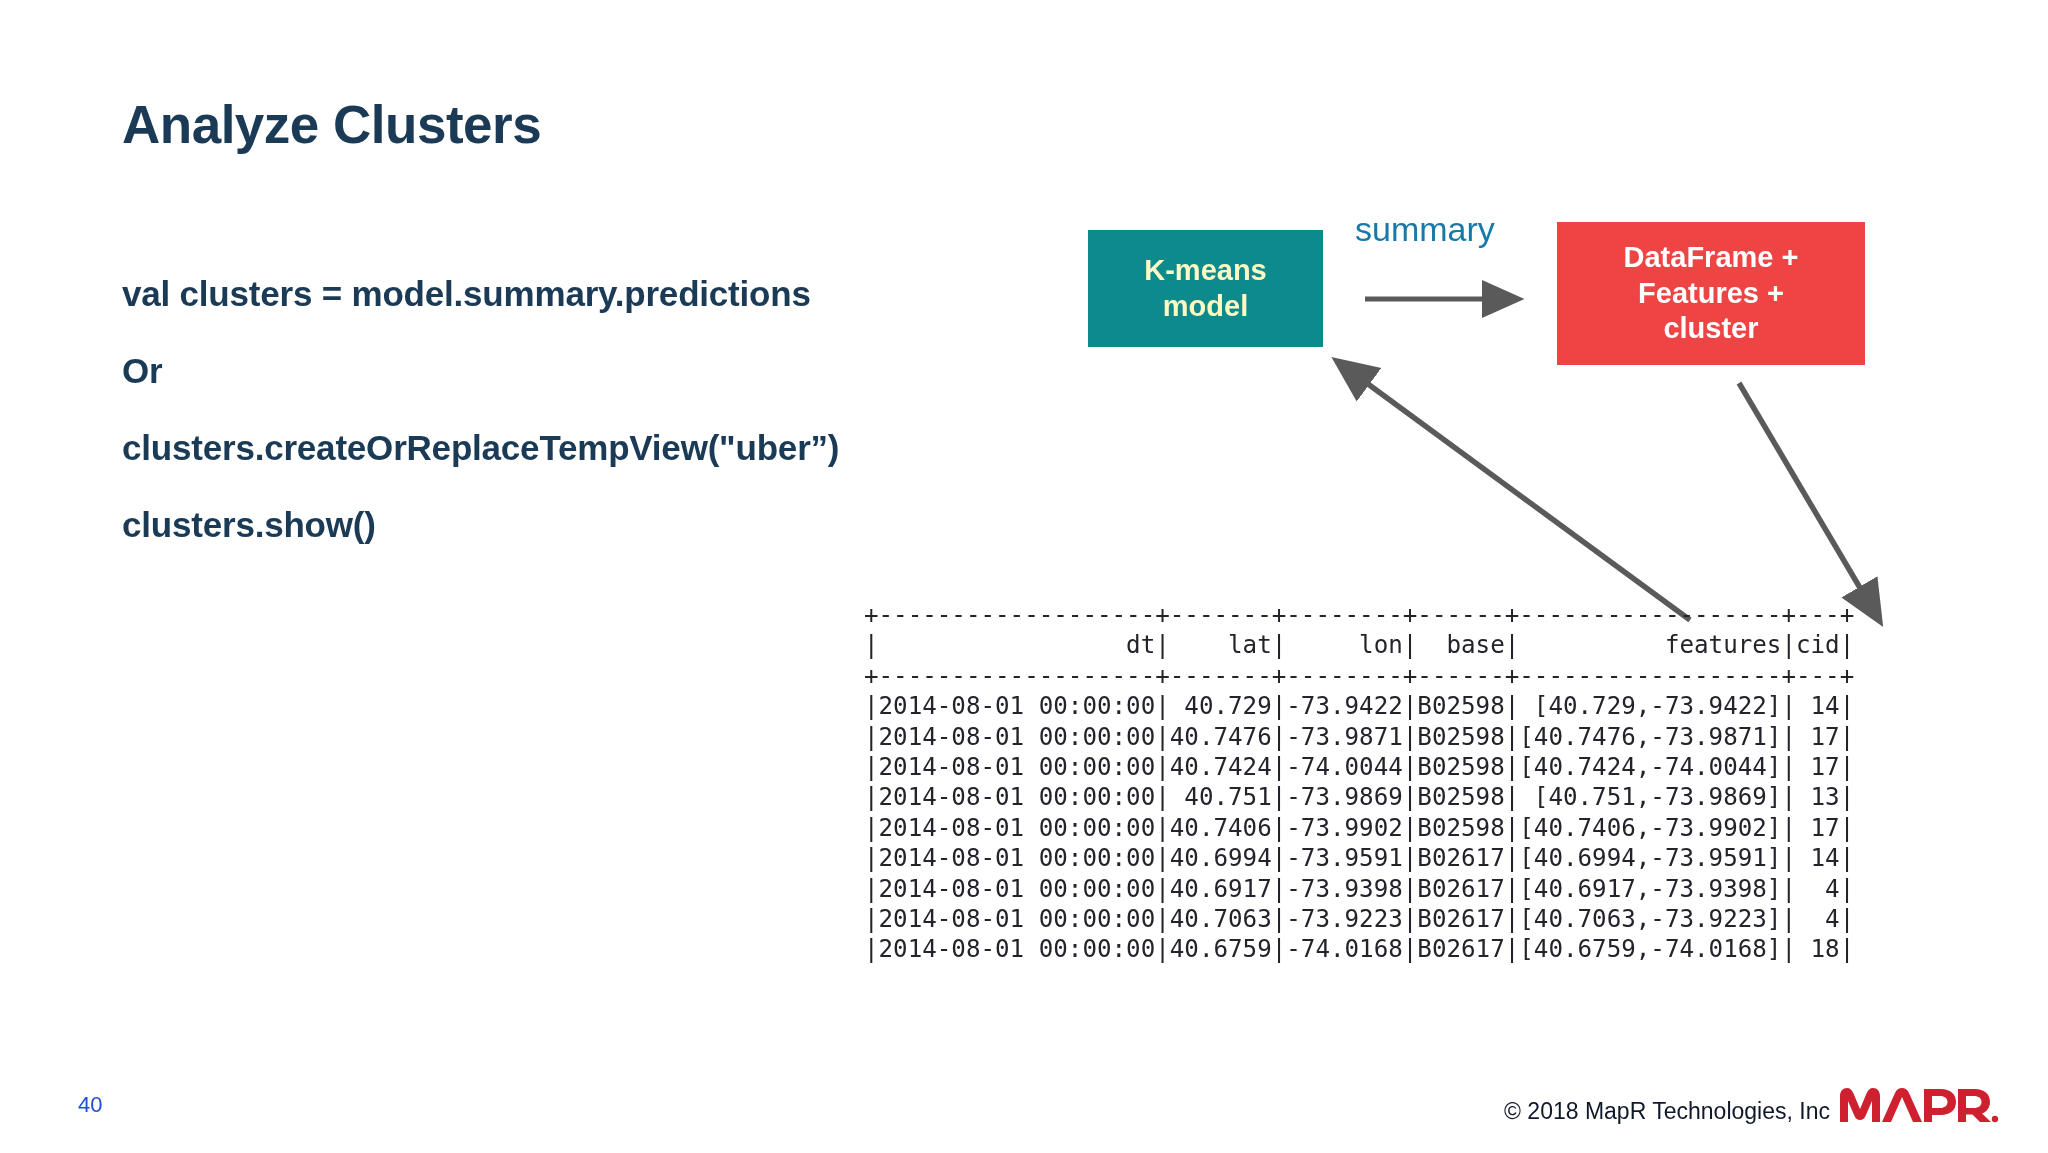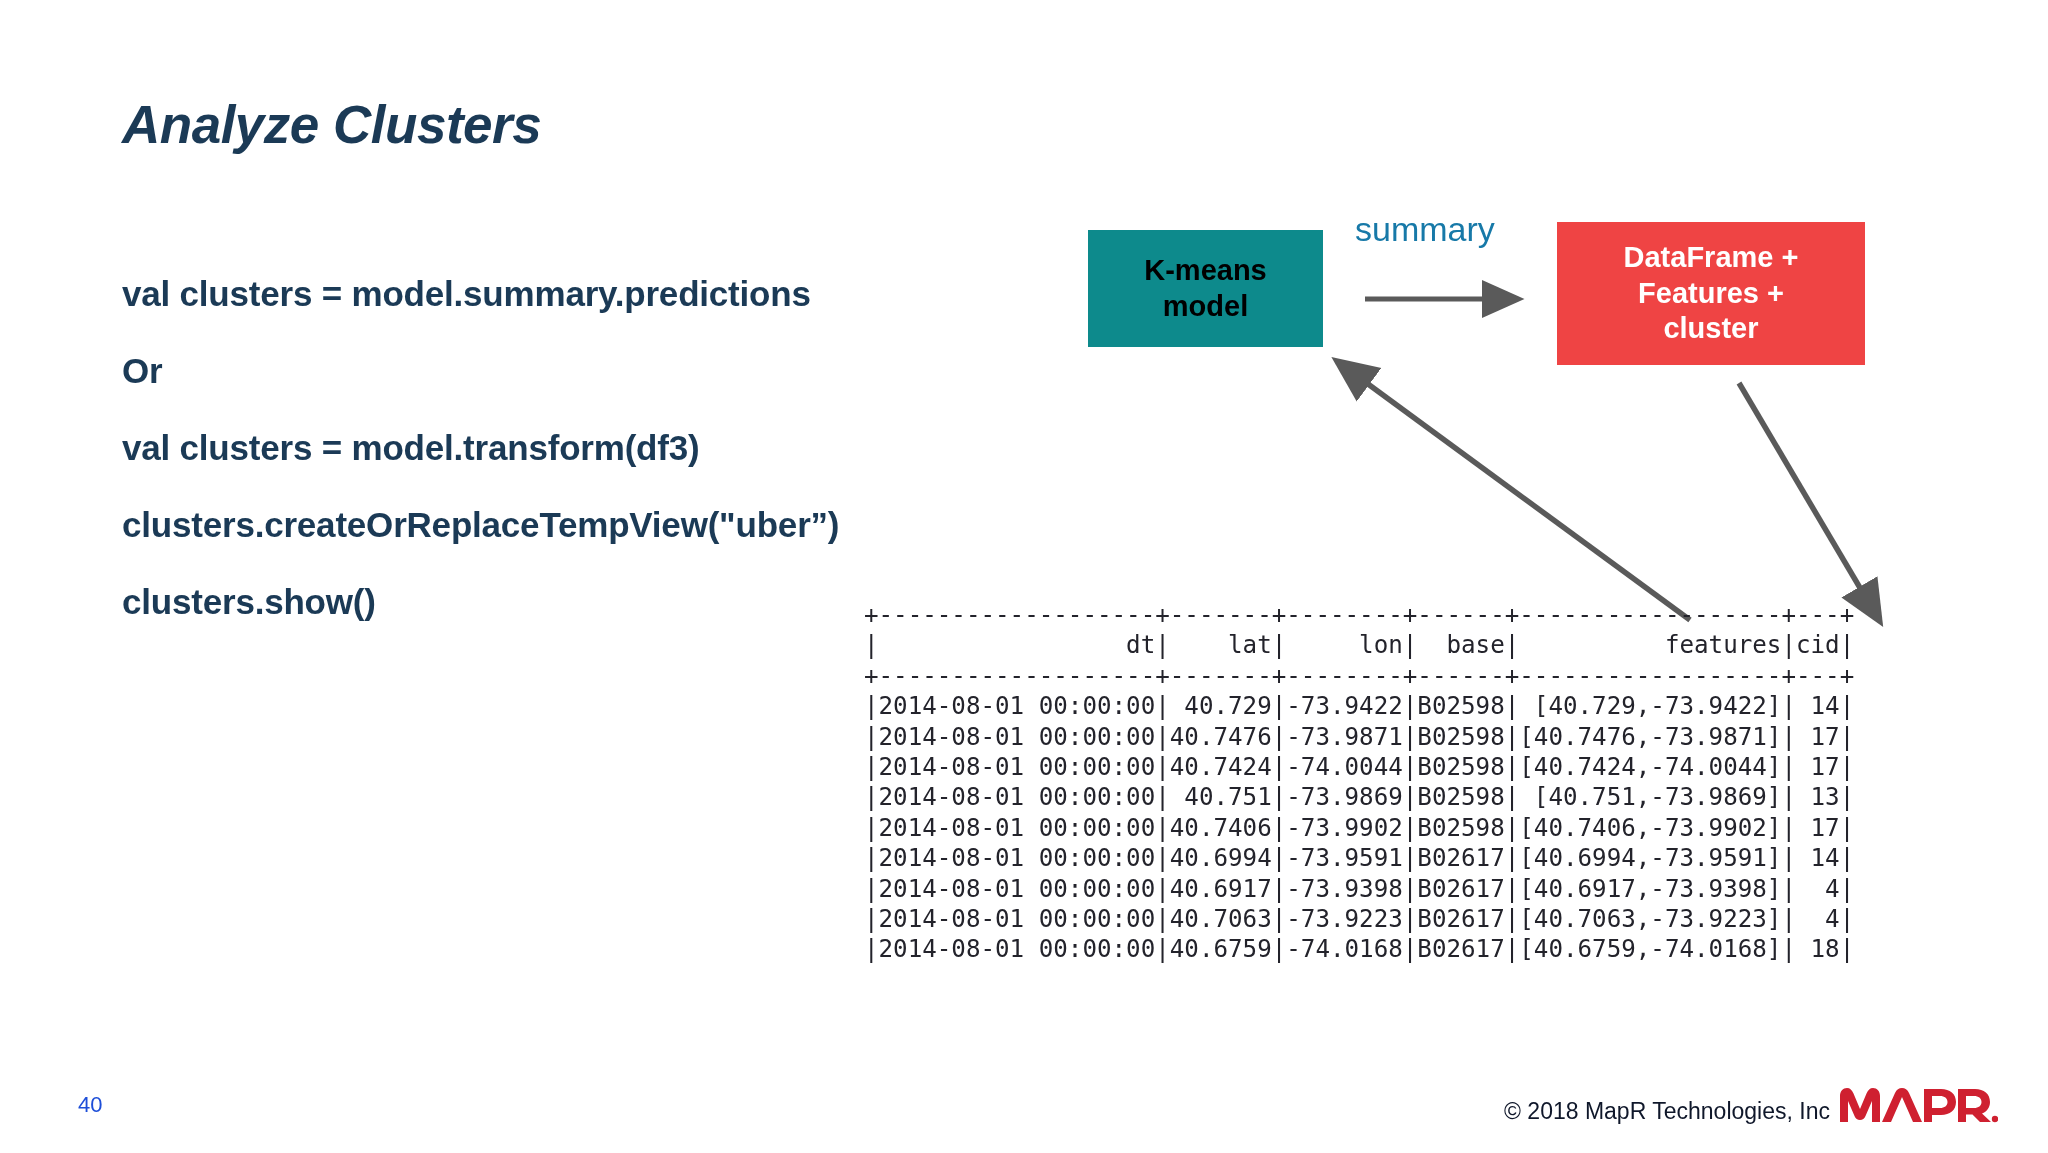--- a/index.html
+++ b/index.html
@@ -22,21 +22,20 @@
   
   .slide-title {
     position: absolute;
     left: 122px;
     top: 94px;
     font-size: 53px;
     font-weight: bold;
     color: #1b3a56;
     letter-spacing: -0.5px;
     white-space: nowrap;
-    font-style: italic;
   }
 
   
   .code-block {
     position: absolute;
     left: 122px;
     top: 255px;
     width: 900px;
   }
   .code-line {
@@ -56,21 +55,21 @@
     width: 880px;
     height: 440px;
   }
   .box-kmeans {
     position: absolute;
     left: 8px;
     top: 30px;
     width: 235px;
     height: 117px;
     background: #0d8a8c;
-    color: #000000;
+    color: #fef9c3;
     font-size: 29px;
     font-weight: bold;
     display: flex;
     align-items: center;
     justify-content: center;
     text-align: center;
     line-height: 1.22;
   }
   .box-dataframe {
     position: absolute;
@@ -156,21 +155,20 @@
 </head>
 <body>
 
 <div class="slide">
 
   <div class="slide-title">Analyze Clusters</div>
 
   <div class="code-block">
     <div class="code-line">val clusters = model.summary.predictions</div>
     <div class="code-line">Or</div>
-    <div class="code-line">val clusters = model.transform(df3)</div>
     <div class="code-line">clusters.createOrReplaceTempView("uber”)</div>
     <div class="code-line">clusters.show()</div>
   </div>
 
   <div class="diagram">
 
     <svg class="arrow-svg" viewBox="0 0 880 440">
       <defs>
         <marker id="arrowHeadRight" markerWidth="9" markerHeight="9" refX="7" refY="4.5" orient="auto">
           <path d="M0,0.7 L8.5,4.5 L0,8.3 Z" fill="#5a5a5a"></path>

